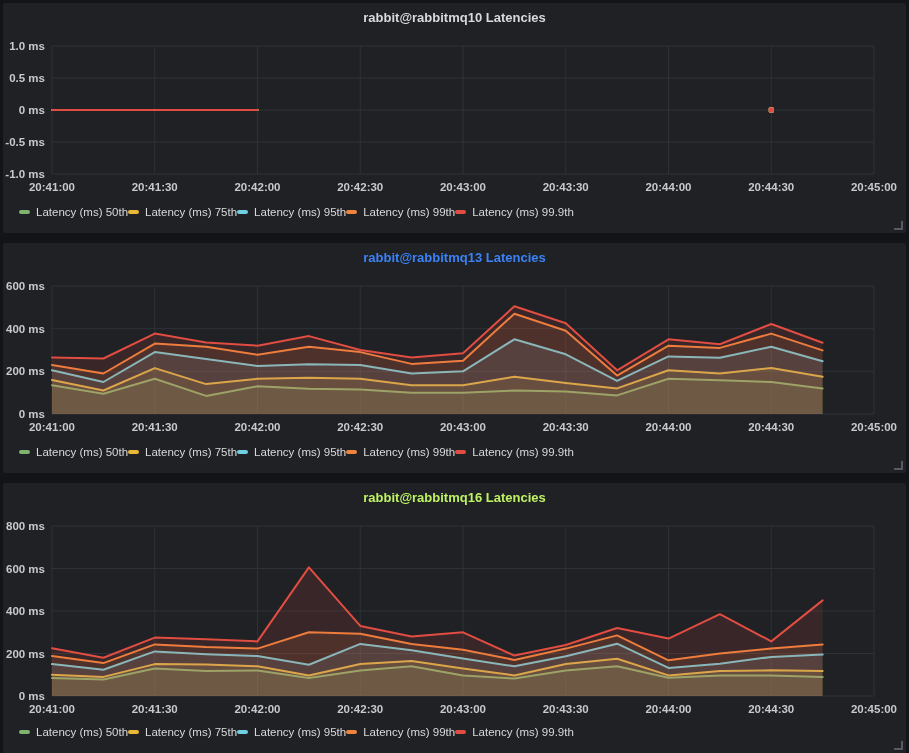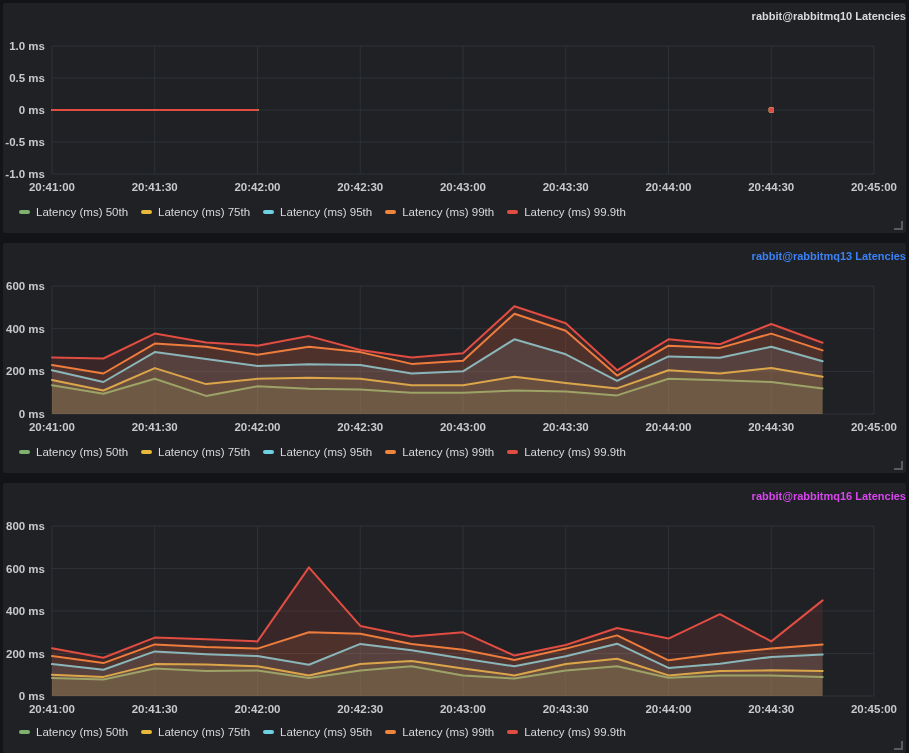--- a/index.html
+++ b/index.html
@@ -8,30 +8,30 @@
     background:#131417;
     font-family:"Liberation Sans","DejaVu Sans",sans-serif;
     -webkit-font-smoothing:antialiased;
   }
   #dashboard{display:flex;flex-direction:column;gap:10px;padding:3px 3px 0 3px}
   .panel{position:relative;background:#1f2125;border-radius:2px}
   .panel.p1,.panel.p2{height:230px}
   .panel.p3{height:270px}
   .panel-title{
     position:absolute;top:7px;left:0;right:0;z-index:2;
-    text-align:right;font-size:11px;font-weight:700;color:#d8d9da;cursor:pointer;
+    text-align:center;font-size:13px;font-weight:700;color:#d8d9da;cursor:pointer;
   }
   svg.chart{position:absolute;top:0;left:0;cursor:crosshair;display:block}
   text.tick{
     font-size:11.5px;font-weight:700;fill:#c8c9ca;
     font-family:"Liberation Sans","DejaVu Sans",sans-serif;
   }
   .legend{
     position:absolute;top:203px;left:16px;z-index:2;
-    display:flex;align-items:center;column-gap:13px;
+    display:flex;align-items:center;
     font-size:11.5px;color:#d8d9da;white-space:nowrap;
   }
   .panel.p3 .legend{top:243px}
   .legend-item{display:inline-flex;align-items:center;cursor:pointer}
   .legend-item .dash{width:11px;height:4px;border-radius:2px;margin-right:6px;display:inline-block}
   .resize-handle{
     position:absolute;right:3px;bottom:3px;width:7px;height:7px;
     border-right:2px solid #63666c;border-bottom:2px solid #63666c;
     cursor:nwse-resize;opacity:.85;
   }
@@ -172,21 +172,21 @@
         </span>
         <span class="legend-item">
           <i class="dash" style="background: rgb(226, 77, 66);"></i>
           <span>Latency (ms) 99.9th</span>
         </span>
       </div>
     <div class="resize-handle" style="border-bottom-color: rgb(99, 102, 108); border-right-color: rgb(99, 102, 108);"></div>
   </section>
 
   <section class="panel p3" style="background: rgb(31, 33, 37);">
-    <div class="panel-title" style="color: #d946ef;">rabbit@rabbitmq16 Latencies</div>
+    <div class="panel-title" style="color: #bef264;">rabbit@rabbitmq16 Latencies</div>
     <svg class="chart" width="903" height="270" viewBox="0 0 903 270">
         <line x1="49" x2="871" y1="43" y2="43" stroke="#2e3237" stroke-width="1"></line>
         <line x1="49" x2="871" y1="85.5" y2="85.5" stroke="#2e3237" stroke-width="1"></line>
         <line x1="49" x2="871" y1="128" y2="128" stroke="#2e3237" stroke-width="1"></line>
         <line x1="49" x2="871" y1="170.5" y2="170.5" stroke="#2e3237" stroke-width="1"></line>
         <line x1="49" x2="871" y1="213" y2="213" stroke="#2e3237" stroke-width="1"></line>
         <line x1="49" x2="49" y1="43" y2="213" stroke="#2e3237" stroke-width="1"></line>
         <line x1="151.75" x2="151.75" y1="43" y2="213" stroke="#2e3237" stroke-width="1"></line>
         <line x1="254.5" x2="254.5" y1="43" y2="213" stroke="#2e3237" stroke-width="1"></line>
         <line x1="357.25" x2="357.25" y1="43" y2="213" stroke="#2e3237" stroke-width="1"></line>

